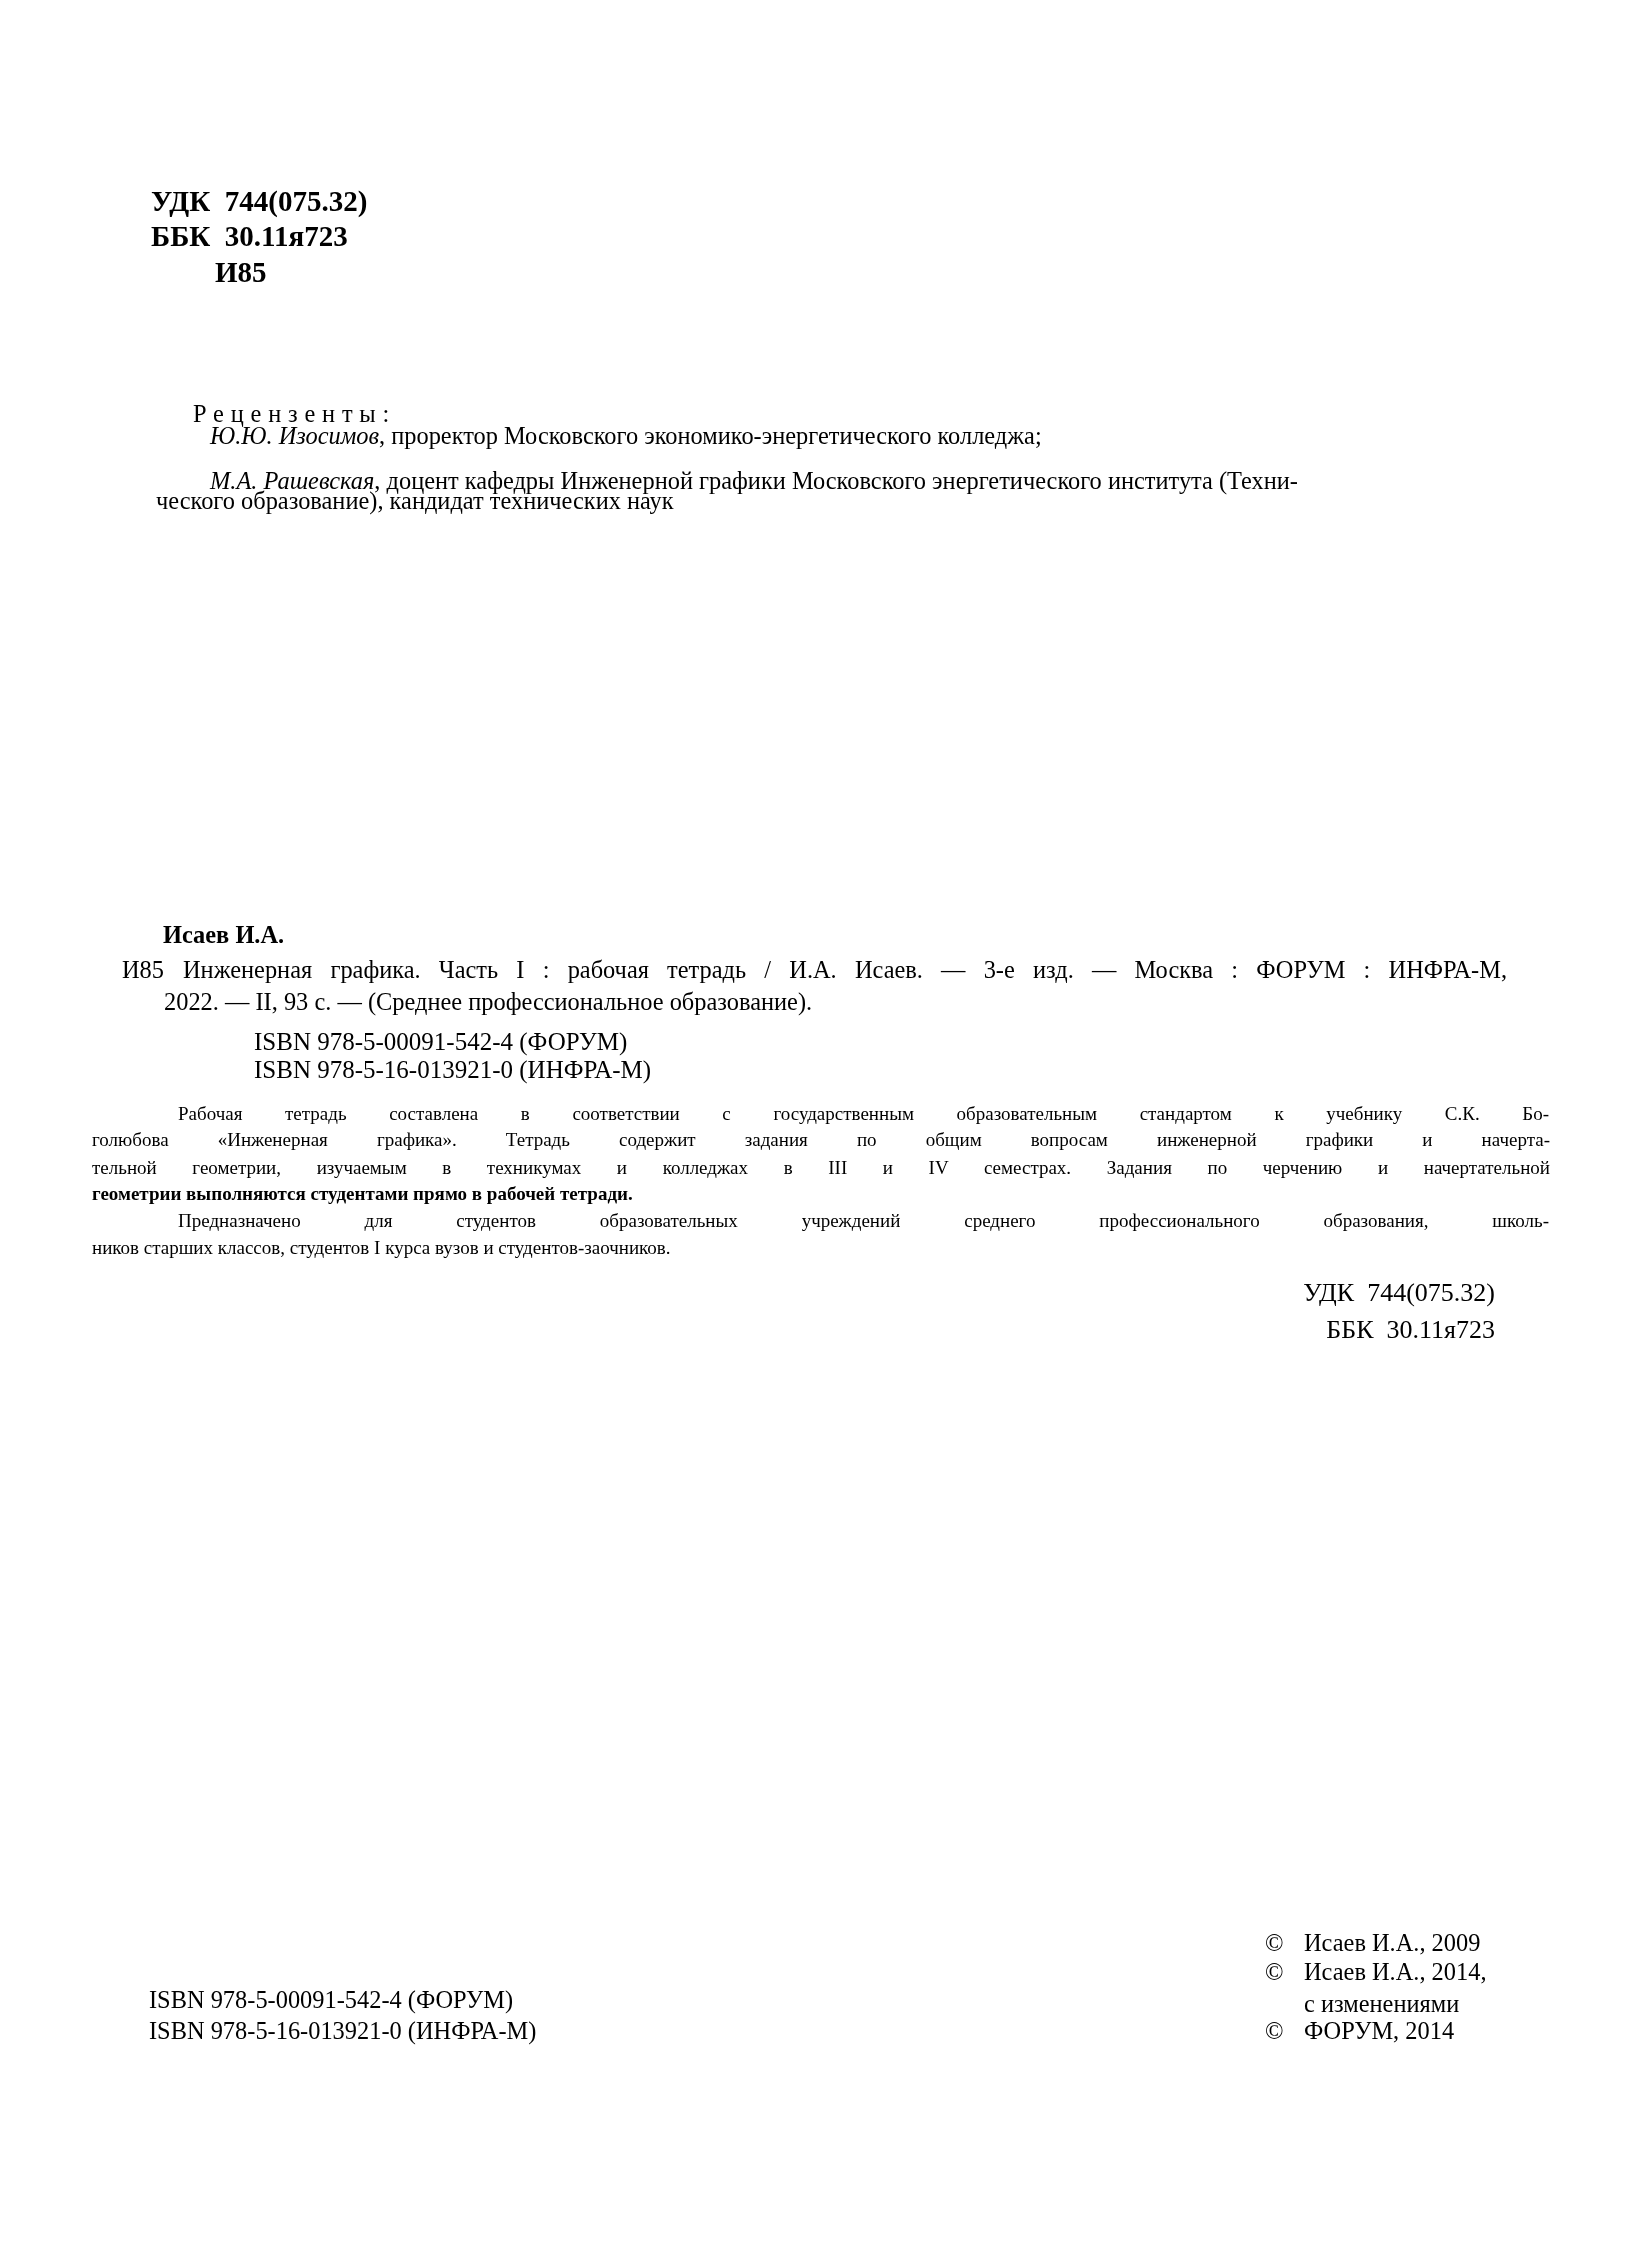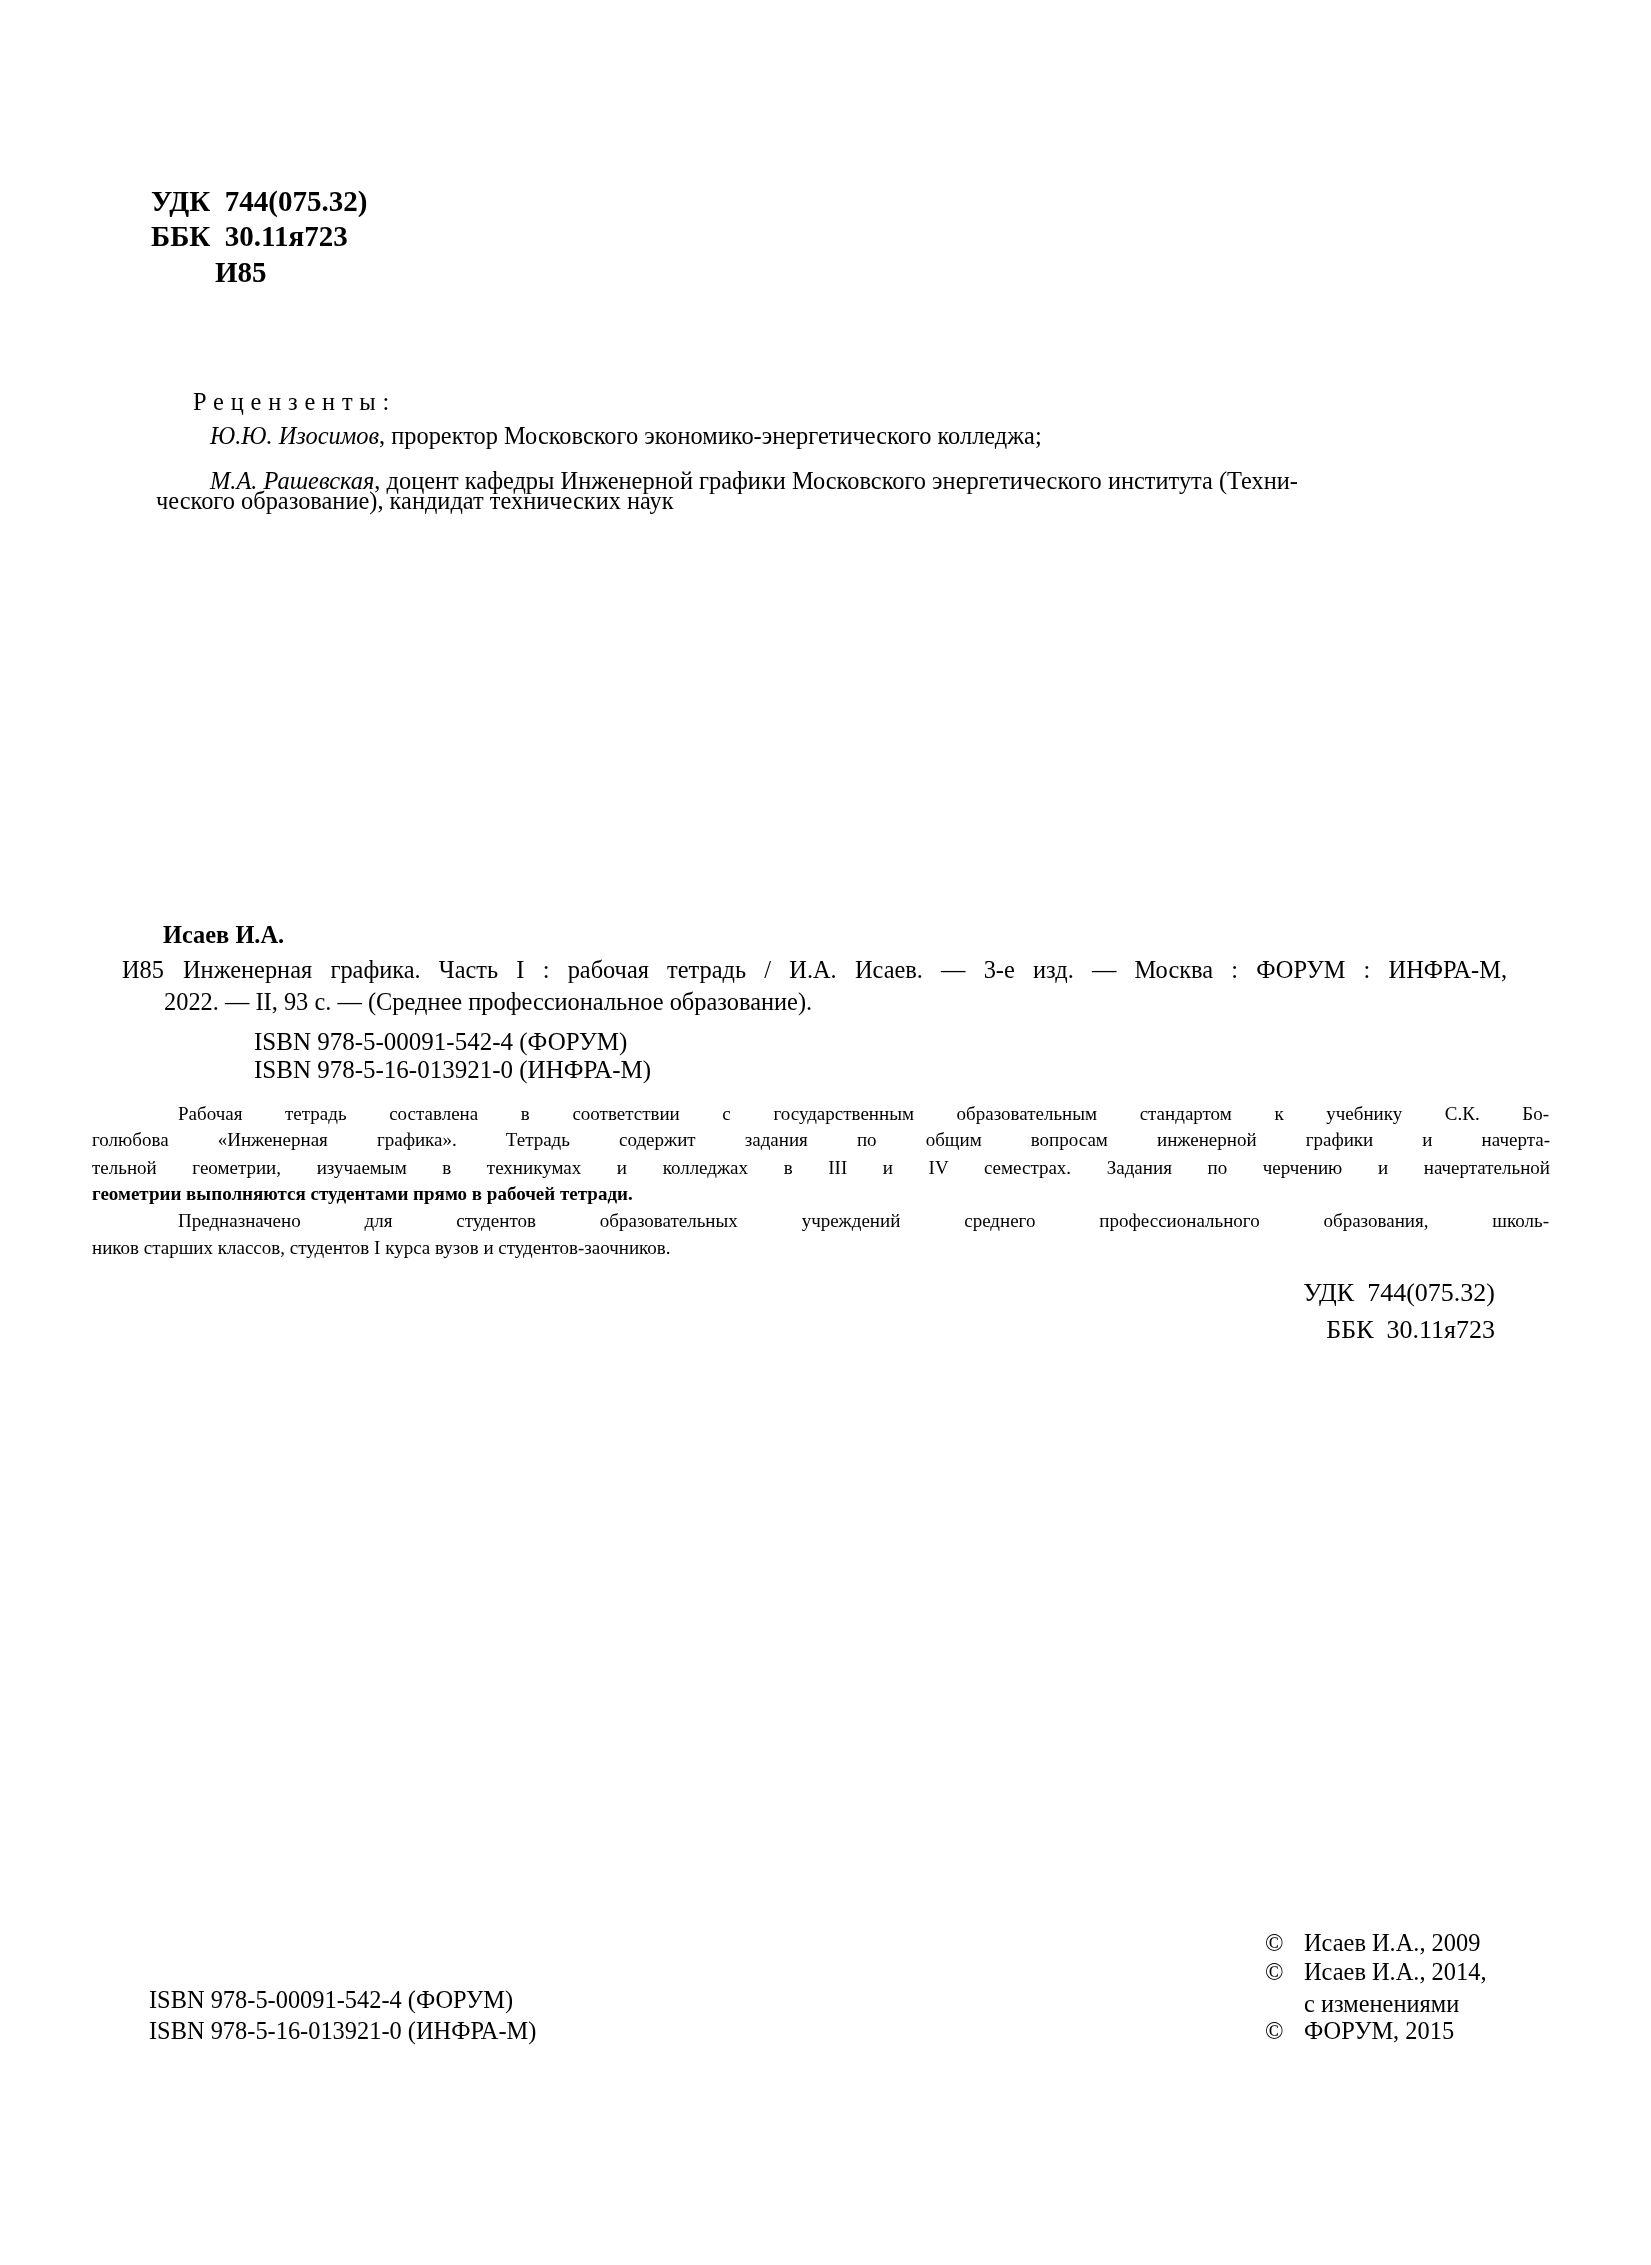--- a/index.html
+++ b/index.html
@@ -23,21 +23,21 @@
   .cp-row{display:flex;}
   .cp-sign{display:inline-block;width:39px;flex:0 0 39px;}
 </style>
 </head>
 <body>
 
 <div class="abs bold fs30" style="left:151px;top:185px;">УДК  744(075.32)</div>
 <div class="abs bold fs30" style="left:151px;top:220px;">ББК  30.11я723</div>
 <div class="abs bold fs30" style="left:215px;top:256px;">И85</div>
 
-<div class="abs fs25 spaced" style="left:193px;top:388px;text-align:center;">Рецензенты:</div>
+<div class="abs fs25 spaced" style="left:193px;top:400px;text-align:center;">Рецензенты:</div>
 <div class="abs fs25" style="left:210px;top:422px;"><span class="it">Ю.Ю. Изосимов</span><span>, проректор Московского экономико-энергетического колледжа;</span></div>
 <div class="abs fs25" style="left:210px;top:467px;"><span class="it">М.А. Рашевская</span><span>, доцент кафедры Инженерной графики Московского энергетического института (Техни-</span></div>
 <div class="abs fs25" style="left:156px;top:487px;">ческого образование), кандидат технических наук</div>
 
 <div class="abs bold fs25" style="left:163px;top:921px;">Исаев И.А.</div>
 <div class="abs fs25" style="left:122px;top:956px;">И85</div>
 <div class="abs fs25 just" style="left:183px;top:956px;width:1324px;">Инженерная графика. Часть I : рабочая тетрадь / И.А. Исаев. — 3-е изд. — Москва : ФОРУМ : ИНФРА-М,</div>
 <div class="abs fs25" style="left:164px;top:988px;">2022. — II, 93 с. — (Среднее профессиональное образование).</div>
 <div class="abs fs26" style="left:254px;top:1028px;">ISBN 978-5-00091-542-4 (ФОРУМ)</div>
 <div class="abs fs26" style="left:254px;top:1056px;">ISBN 978-5-16-013921-0 (ИНФРА-М)</div>
@@ -59,15 +59,15 @@
 <div class="abs fs25 cp-row" style="left:1265px;top:1929px;">
   <span class="cp-sign">©</span><span>Исаев И.А., 2009</span>
 </div>
 <div class="abs fs25 cp-row" style="left:1265px;top:1958px;">
   <span class="cp-sign">©</span><span>Исаев И.А., 2014,</span>
 </div>
 <div class="abs fs25 cp-row" style="left:1265px;top:1990px;">
   <span class="cp-sign"></span><span>с изменениями</span>
 </div>
 <div class="abs fs25 cp-row" style="left:1265px;top:2017px;">
-  <span class="cp-sign">©</span><span>ФОРУМ, 2015</span>
+  <span class="cp-sign">©</span><span>ФОРУМ, 2014</span>
 </div>
 
 
 </body></html>

